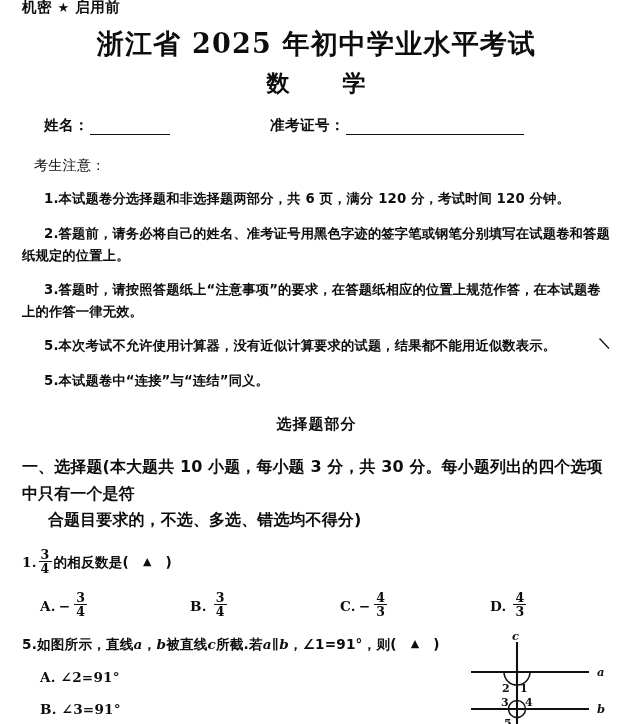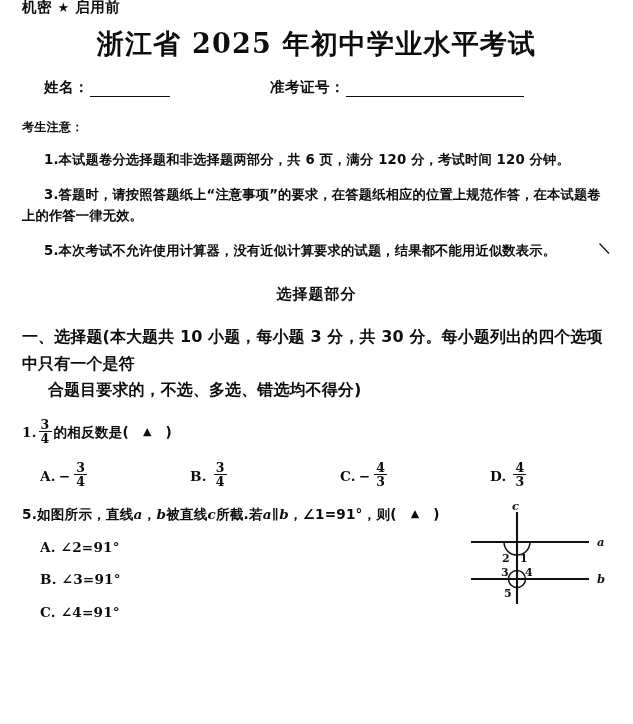--- a/index.html
+++ b/index.html
@@ -74,23 +74,24 @@
   }
   .blank-name { width: 80px; }
   .blank-id { width: 178px; }
   .blank-seat { width: 80px; }
   .sp-a { width: 36px; }
   .sp-b { width: 34px; }
 
   
   .notice-head {
     margin-top: 22px;
-    font-size: 12px;
-    font-weight: bold;
+    font-size: 14px;
+    font-weight: normal;
     letter-spacing: 0.3px;
+    margin-left: 12px;
   }
   .notice-item {
     margin-top: 13px;
     font-size: 13.3px;
     font-weight: bold;
     line-height: 1.62;
     text-indent: 22px;
     letter-spacing: 0.15px;
     position: relative;
   }
@@ -193,43 +194,50 @@
 
 <div class="page">
 
   <div class="secrecy-row">
     <span>机密</span>
     <span class="star">★</span>
     <span>启用前</span>
   </div>
 
   <div class="exam-title">浙江省 2025 年初中学业水平考试</div>
+  <div class="subject-title">
+    <span>数</span>
+    <span class="gap"></span>
+    <span>学</span>
+  </div>
 
   <div class="fields-row">
     <span class="field">
       <span class="field-label">姓名：</span>
       <span class="blank blank-name"></span>
     </span>
     <span class="sp-a"></span>
     <span class="field">
       <span class="field-label">准考证号：</span>
       <span class="blank blank-id"></span>
     </span>
     <span class="sp-b"></span>
   </div>
 
   <div class="notice-head">考生注意：</div>
   <div class="notice-item">1.本试题卷分选择题和非选择题两部分，共 6 页，满分 120 分，考试时间 120 分钟。</div>
+  <div class="notice-item two-line">2.答题前，请务必将自己的姓名、准考证号用黑色字迹的签字笔或钢笔分别填写在试题卷和答题纸规定的位置上。</div>
   <div class="notice-item two-line">3.答题时，请按照答题纸上“注意事项”的要求，在答题纸相应的位置上规范作答，在本试题卷上的作答一律无效。</div>
   <div class="notice-item">
     <span>5.本次考试不允许使用计算器，没有近似计算要求的试题，结果都不能用近似数表示。</span>
     <svg class="stray-mark" viewBox="0 0 11 11">
       <line x1="0.5" y1="0.5" x2="10" y2="10.5" stroke="#111" stroke-width="1.3"></line>
     </svg>
   </div>
+  <div class="notice-item">5.本试题卷中“连接”与“连结”同义。</div>
 
   <div class="part-heading">选择题部分</div>
 
   <div class="section-head">
     <span>一、选择题(本大题共 10 小题，每小题 3 分，共 30 分。每小题列出的四个选项中只有一个是符</span>
     <span class="cont">合题目要求的，不选、多选、错选均不得分)</span>
   </div>
 
   <div class="question">
     <div class="q-stem">

